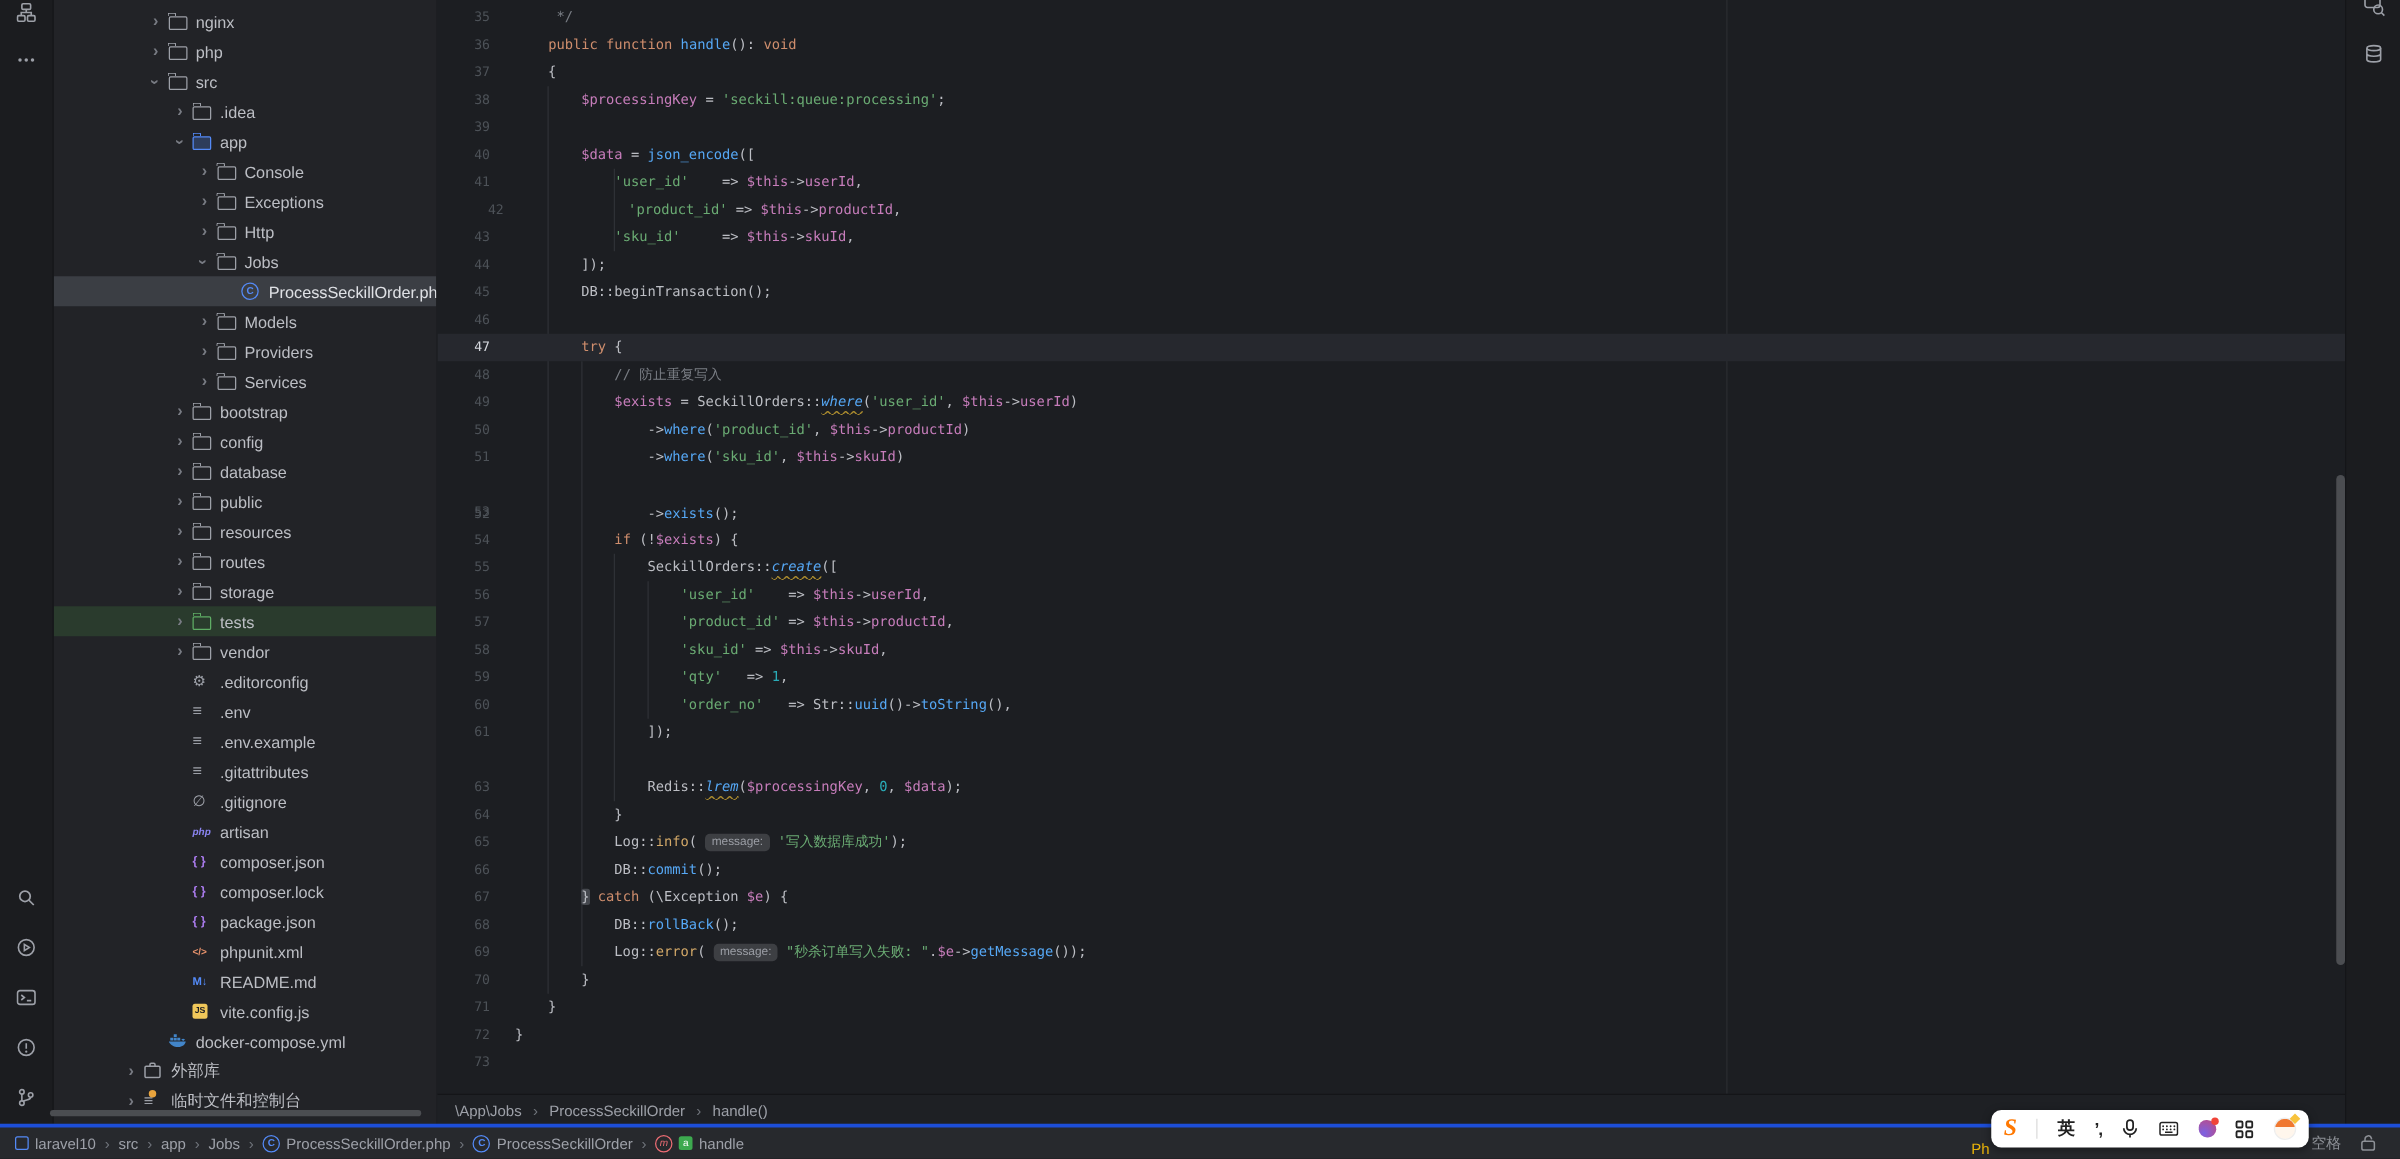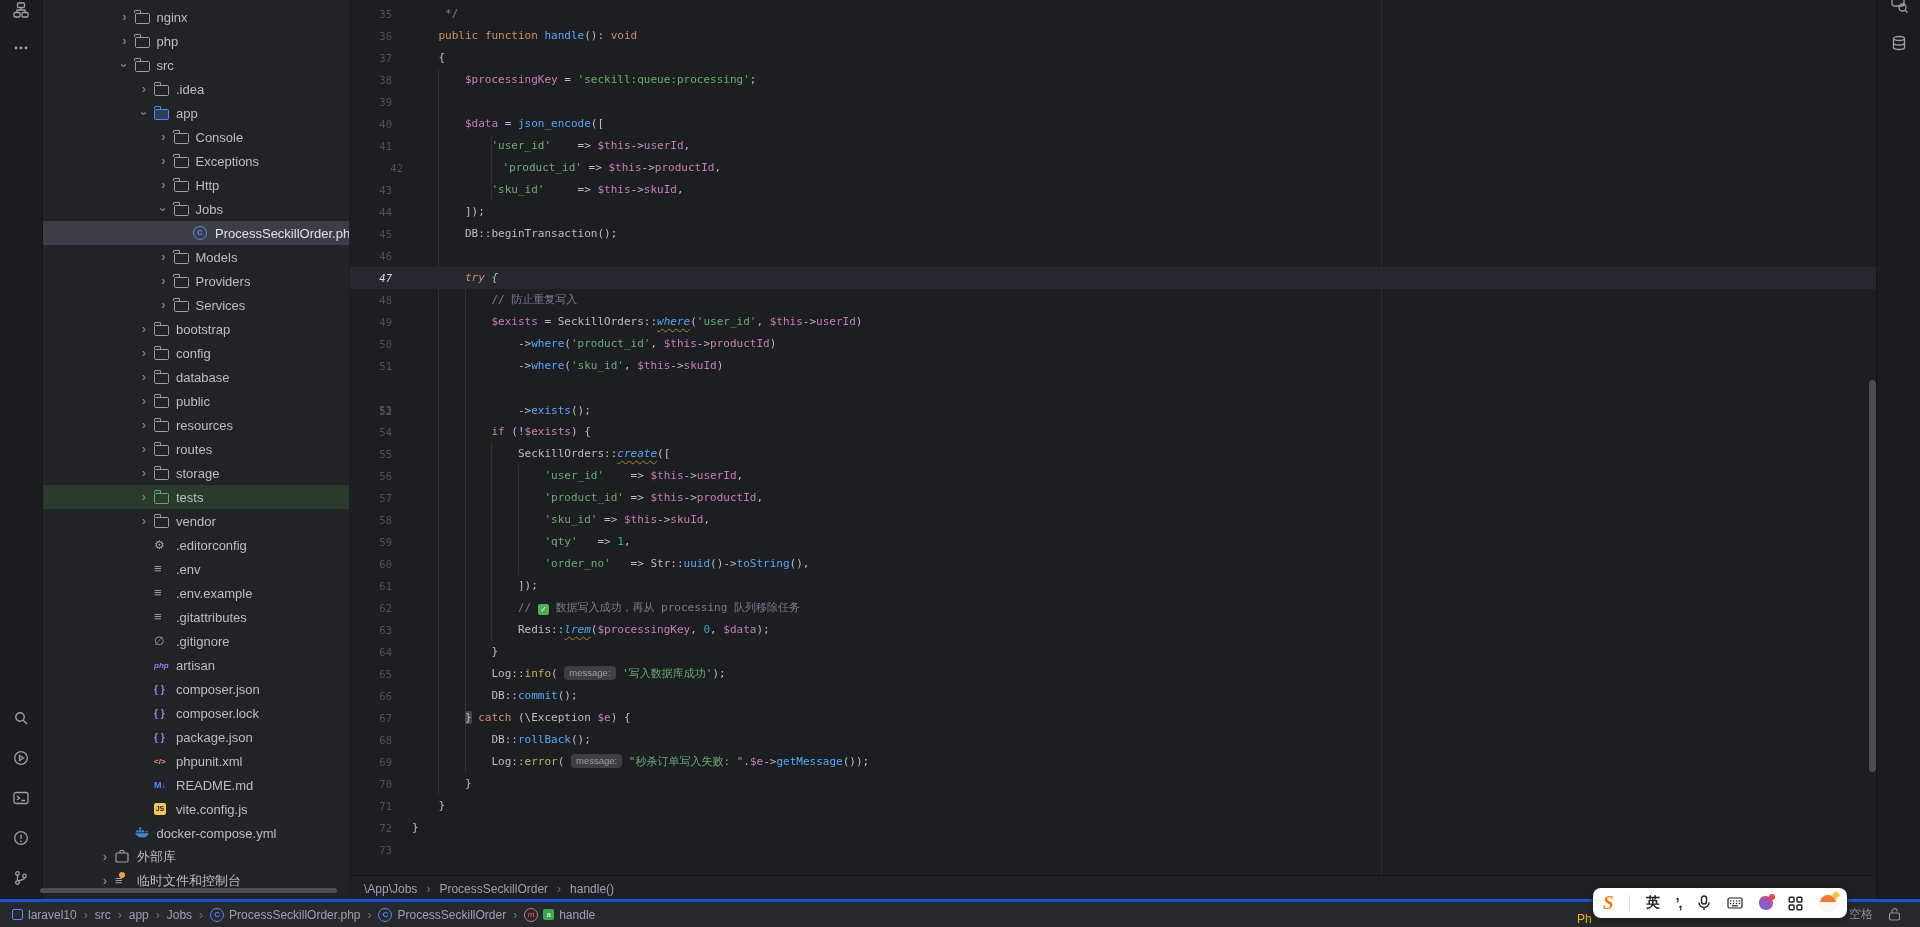--- a/index.html
+++ b/index.html
@@ -423,36 +423,35 @@
       <div class="ln" style="position: absolute; left: 0px; right: 0px; top: 47px;"><span class="no">37</span><span class="cd"><span class="tk-n">    {</span></span></div>
       <div class="ln" style="position: absolute; left: 0px; right: 0px; top: 69px;"><span class="no">38</span><span class="cd"><span class="tk-n">        </span><span class="tk-v">$processingKey</span><span class="tk-n"> = </span><span class="tk-s">'seckill:queue:processing'</span><span class="tk-n">;</span></span></div>
       <div class="ln" style="position: absolute; left: 0px; right: 0px; top: 91px;"><span class="no">39</span><span class="cd"></span></div>
       <div class="ln" style="position: absolute; left: 0px; right: 0px; top: 113px;"><span class="no">40</span><span class="cd"><span class="tk-n">        </span><span class="tk-v">$data</span><span class="tk-n"> = </span><span class="tk-f">json_encode</span><span class="tk-n">([</span></span></div>
       <div class="ln" style="position: absolute; left: 0px; right: 0px; top: 135px;"><span class="no">41</span><span class="cd"><span class="tk-n">            </span><span class="tk-s">'user_id'</span><span class="tk-n">    =&gt; </span><span class="tk-v">$this</span><span class="tk-n">-&gt;</span><span class="tk-v">userId</span><span class="tk-n">,</span></span></div>
       <div class="ln" style="position: absolute; left: 11px; right: 0px; top: 157px;"><span class="no">42</span><span class="cd"><span class="tk-n">            </span><span class="tk-s">'product_id'</span><span class="tk-n"> =&gt; </span><span class="tk-v">$this</span><span class="tk-n">-&gt;</span><span class="tk-v">productId</span><span class="tk-n">,</span></span></div>
       <div class="ln" style="position: absolute; left: 0px; right: 0px; top: 179px;"><span class="no">43</span><span class="cd"><span class="tk-n">            </span><span class="tk-s">'sku_id'</span><span class="tk-n">     =&gt; </span><span class="tk-v">$this</span><span class="tk-n">-&gt;</span><span class="tk-v">skuId</span><span class="tk-n">,</span></span></div>
       <div class="ln" style="position: absolute; left: 0px; right: 0px; top: 201px;"><span class="no">44</span><span class="cd"><span class="tk-n">        ]);</span></span></div>
       <div class="ln" style="position: absolute; left: 0px; right: 0px; top: 223px;"><span class="no">45</span><span class="cd"><span class="tk-n">        DB::beginTransaction();</span></span></div>
       <div class="ln" style="position: absolute; left: 0px; right: 0px; top: 245px;"><span class="no">46</span><span class="cd"></span></div>
-      <div class="ln cur" style="position: absolute; left: 0px; right: 0px; top: 267px; font-style: italic;"><span class="no">47</span><span class="cd"><span class="tk-n">        </span><span class="tk-k">try</span><span class="tk-n"> {</span></span></div>
+      <div class="ln cur" style="position: absolute; left: 0px; right: 0px; top: 267px;"><span class="no">47</span><span class="cd"><span class="tk-n">        </span><span class="tk-k">try</span><span class="tk-n"> {</span></span></div>
       <div class="ln" style="position: absolute; left: 0px; right: 0px; top: 289px;"><span class="no">48</span><span class="cd"><span class="tk-n">            </span><span class="tk-c">// 防止重复写入</span></span></div>
       <div class="ln" style="position: absolute; left: 0px; right: 0px; top: 311px;"><span class="no">49</span><span class="cd"><span class="tk-n">            </span><span class="tk-v">$exists</span><span class="tk-n"> = SeckillOrders::</span><span class="tk-fi">where</span><span class="tk-n">(</span><span class="tk-s">'user_id'</span><span class="tk-n">, </span><span class="tk-v">$this</span><span class="tk-n">-&gt;</span><span class="tk-v">userId</span><span class="tk-n">)</span></span></div>
       <div class="ln" style="position: absolute; left: 0px; right: 0px; top: 333px;"><span class="no">50</span><span class="cd"><span class="tk-n">                -&gt;</span><span class="tk-f">where</span><span class="tk-n">(</span><span class="tk-s">'product_id'</span><span class="tk-n">, </span><span class="tk-v">$this</span><span class="tk-n">-&gt;</span><span class="tk-v">productId</span><span class="tk-n">)</span></span></div>
       <div class="ln" style="position: absolute; left: 0px; right: 0px; top: 355px;"><span class="no">51</span><span class="cd"><span class="tk-n">                -&gt;</span><span class="tk-f">where</span><span class="tk-n">(</span><span class="tk-s">'sku_id'</span><span class="tk-n">, </span><span class="tk-v">$this</span><span class="tk-n">-&gt;</span><span class="tk-v">skuId</span><span class="tk-n">)</span></span></div>
       <div class="ln" style="position: absolute; left: 0px; right: 0px; top: 377px; margin-top: 23px;"><span class="no">52</span><span class="cd"><span class="tk-n">                -&gt;</span><span class="tk-f">exists</span><span class="tk-n">();</span></span></div>
       <div class="ln" style="position: absolute; left: 0px; right: 0px; top: 399px;"><span class="no">53</span><span class="cd"></span></div>
       <div class="ln" style="position: absolute; left: 0px; right: 0px; top: 421px;"><span class="no">54</span><span class="cd"><span class="tk-n">            </span><span class="tk-k">if</span><span class="tk-n"> (!</span><span class="tk-v">$exists</span><span class="tk-n">) {</span></span></div>
       <div class="ln" style="position: absolute; left: 0px; right: 0px; top: 443px;"><span class="no">55</span><span class="cd"><span class="tk-n">                SeckillOrders::</span><span class="tk-fi">create</span><span class="tk-n">([</span></span></div>
       <div class="ln" style="position: absolute; left: 0px; right: 0px; top: 465px;"><span class="no">56</span><span class="cd"><span class="tk-n">                    </span><span class="tk-s">'user_id'</span><span class="tk-n">    =&gt; </span><span class="tk-v">$this</span><span class="tk-n">-&gt;</span><span class="tk-v">userId</span><span class="tk-n">,</span></span></div>
       <div class="ln" style="position: absolute; left: 0px; right: 0px; top: 487px;"><span class="no">57</span><span class="cd"><span class="tk-n">                    </span><span class="tk-s">'product_id'</span><span class="tk-n"> =&gt; </span><span class="tk-v">$this</span><span class="tk-n">-&gt;</span><span class="tk-v">productId</span><span class="tk-n">,</span></span></div>
       <div class="ln" style="position: absolute; left: 0px; right: 0px; top: 509px;"><span class="no">58</span><span class="cd"><span class="tk-n">                    </span><span class="tk-s">'sku_id'</span><span class="tk-n"> =&gt; </span><span class="tk-v">$this</span><span class="tk-n">-&gt;</span><span class="tk-v">skuId</span><span class="tk-n">,</span></span></div>
       <div class="ln" style="position: absolute; left: 0px; right: 0px; top: 531px;"><span class="no">59</span><span class="cd"><span class="tk-n">                    </span><span class="tk-s">'qty'</span><span class="tk-n">   =&gt; </span><span class="tk-num">1</span><span class="tk-n">,</span></span></div>
       <div class="ln" style="position: absolute; left: 0px; right: 0px; top: 553px;"><span class="no">60</span><span class="cd"><span class="tk-n">                    </span><span class="tk-s">'order_no'</span><span class="tk-n">   =&gt; Str::</span><span class="tk-it">uuid</span><span class="tk-n">()-&gt;</span><span class="tk-f">toString</span><span class="tk-n">(),</span></span></div>
       <div class="ln" style="position: absolute; left: 0px; right: 0px; top: 575px;"><span class="no">61</span><span class="cd"><span class="tk-n">                ]);</span></span></div>
-      <div class="ln" style="position: absolute; left: 0px; right: 0px; top: 597px;"><span class="no">62</span><span class="cd"><span class="tk-n">                </span><span class="tk-c">// </span><span class="chk">✓</span><span class="tk-c"> 数据写入成功，再从 processing 队列移除任务</span></span></div>
       <div class="ln" style="position: absolute; left: 0px; right: 0px; top: 619px;"><span class="no">63</span><span class="cd"><span class="tk-n">                Redis::</span><span class="tk-fi">lrem</span><span class="tk-n">(</span><span class="tk-v">$processingKey</span><span class="tk-n">, </span><span class="tk-num">0</span><span class="tk-n">, </span><span class="tk-v">$data</span><span class="tk-n">);</span></span></div>
       <div class="ln" style="position: absolute; left: 0px; right: 0px; top: 641px;"><span class="no">64</span><span class="cd"><span class="tk-n">            }</span></span></div>
       <div class="ln" style="position: absolute; left: 0px; right: 0px; top: 663px;"><span class="no">65</span><span class="cd"><span class="tk-n">            Log::</span><span class="tk-m">info</span><span class="tk-n">( </span><span class="hintp">message:</span><span class="tk-n"> </span><span class="tk-s">'写入数据库成功'</span><span class="tk-n">);</span></span></div>
       <div class="ln" style="position: absolute; left: 0px; right: 0px; top: 685px;"><span class="no">66</span><span class="cd"><span class="tk-n">            DB::</span><span class="tk-f">commit</span><span class="tk-n">();</span></span></div>
       <div class="ln" style="position: absolute; left: 0px; right: 0px; top: 707px;"><span class="no">67</span><span class="cd"><span class="tk-n">        </span><span class="tk-bm">}</span><span class="tk-n"> </span><span class="tk-k">catch</span><span class="tk-n"> (\Exception </span><span class="tk-v">$e</span><span class="tk-n">) {</span></span></div>
       <div class="ln" style="position: absolute; left: 0px; right: 0px; top: 729px;"><span class="no">68</span><span class="cd"><span class="tk-n">            DB::</span><span class="tk-f">rollBack</span><span class="tk-n">();</span></span></div>
       <div class="ln" style="position: absolute; left: 0px; right: 0px; top: 751px;"><span class="no">69</span><span class="cd"><span class="tk-n">            Log::</span><span class="tk-m">error</span><span class="tk-n">( </span><span class="hintp">message:</span><span class="tk-n"> </span><span class="tk-s">"秒杀订单写入失败: "</span><span class="tk-n">.</span><span class="tk-v">$e</span><span class="tk-n">-&gt;</span><span class="tk-f">getMessage</span><span class="tk-n">());</span></span></div>
       <div class="ln" style="position: absolute; left: 0px; right: 0px; top: 773px;"><span class="no">70</span><span class="cd"><span class="tk-n">        }</span></span></div>
       <div class="ln" style="position: absolute; left: 0px; right: 0px; top: 795px;"><span class="no">71</span><span class="cd"><span class="tk-n">    }</span></span></div>
       <div class="ln" style="position: absolute; left: 0px; right: 0px; top: 817px;"><span class="no">72</span><span class="cd"><span class="tk-n">}</span></span></div>

